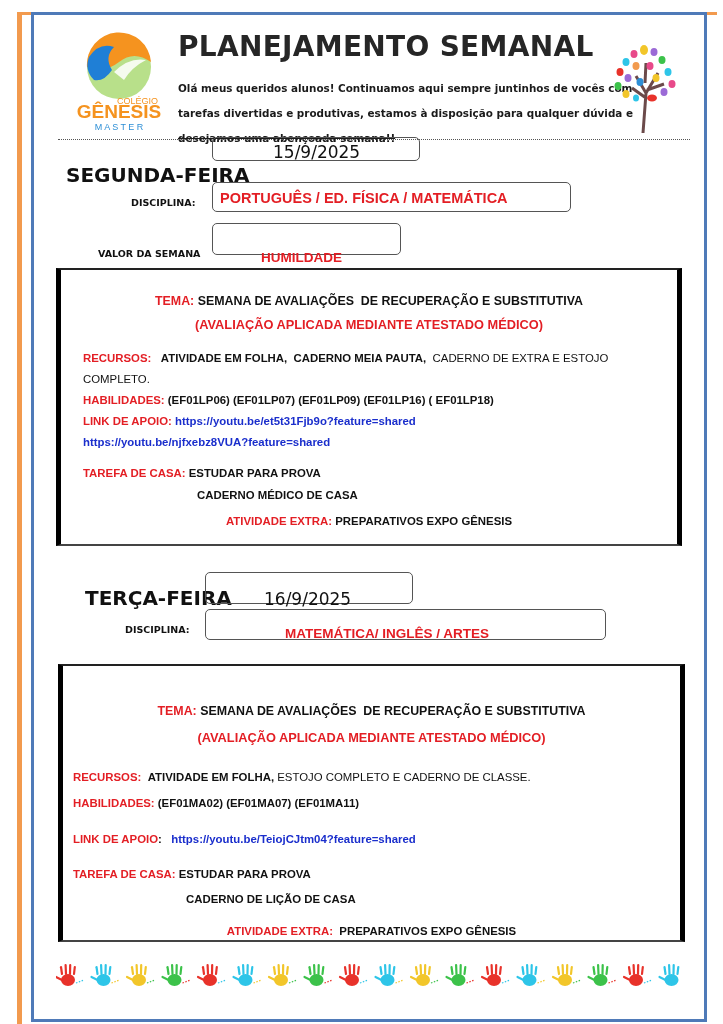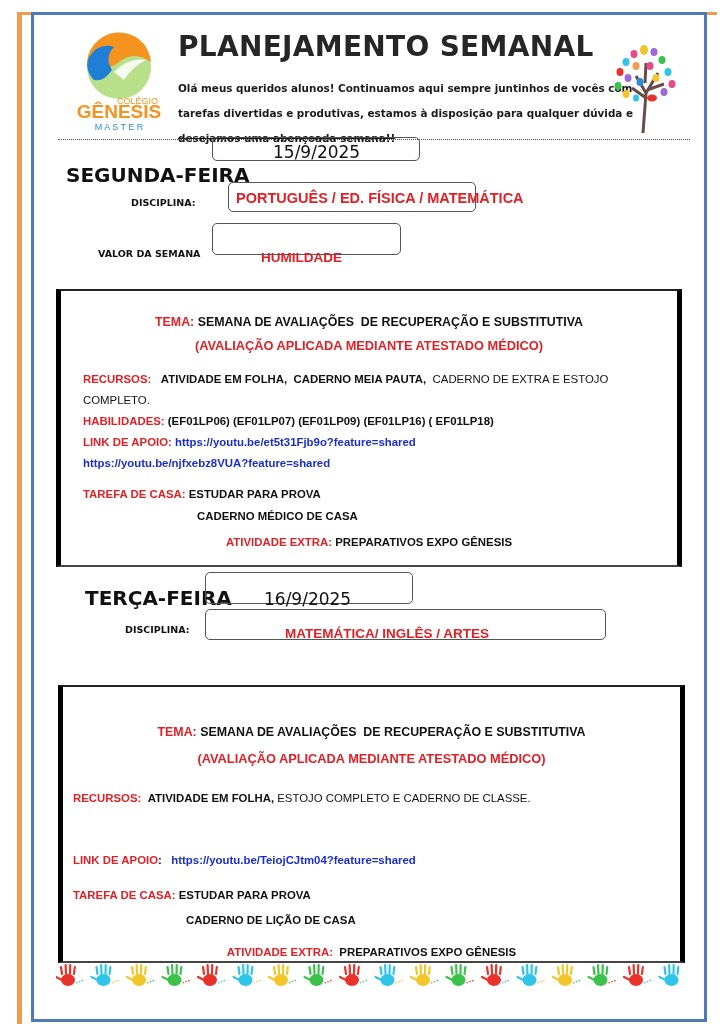--- a/index.html
+++ b/index.html
@@ -10,21 +10,21 @@
   .logo { left:74px; top:32px; width:90px; height:100px; }
   .title { left:178px; top:30px; font-family:"DejaVu Sans", sans-serif; font-weight:bold; font-size:28px; color:#262626; letter-spacing:0.3px; white-space:nowrap; }
   .intro-line { left:178px; font-family:"DejaVu Sans", sans-serif; font-weight:bold; font-size:10.4px; color:#1a1a1a; white-space:nowrap; }
   .dotted { position:absolute; left:58px; top:139px; width:632px; border-top:1.5px dotted #555; }
   .tree { left:606px; top:38px; width:78px; height:96px; }
   .day-label { font-family:"DejaVu Sans", sans-serif; font-weight:bold; font-size:20px; color:#111; white-space:nowrap; }
   .small-label { font-family:"DejaVu Sans", sans-serif; font-weight:bold; font-size:9.5px; color:#111; white-space:nowrap; }
   .rbox { position:absolute; border:1.3px solid #555; border-radius:5px; box-sizing:border-box; background:transparent; }
   .date-text { font-family:"DejaVu Sans", sans-serif; font-size:17px; color:#111; white-space:nowrap; }
   .red-bold { font-weight:bold; color:#e31e24; white-space:nowrap; }
-  .panel { position:absolute; background:#fff; box-sizing:border-box; border-top:2px solid #222; border-bottom:2px solid #444; border-left:5px solid #000; border-right:5px solid #000;margin-top:21px; }
+  .panel { position:absolute; background:#fff; box-sizing:border-box; border-top:2px solid #222; border-bottom:2px solid #444; border-left:5px solid #000; border-right:5px solid #000; }
   .line { position:absolute; font-size:11.4px; color:#111; white-space:nowrap; }
   .lbl { color:#e31e24; font-weight:bold; }
   .b { font-weight:bold; }
   .link { color:#1a2ecc; font-weight:bold; }
   .center { text-align:center; left:0; right:0; }
   .hands { left:56px; top:962px; width:630px; height:28px; }
 </style>
 </head>
 <body>
 
@@ -69,21 +69,21 @@
     <ellipse cx="46" cy="60" rx="5" ry="3.5" fill="#e8322a"></ellipse>
     <ellipse cx="30" cy="60" rx="3" ry="3.5" fill="#2ec5e8"></ellipse>
   </g>
 </svg>
 
 <div class="abs day-label" style="left:66px; top:163px;">SEGUNDA-FEIRA</div>
 <div class="rbox" style="left:212px; top:137px; width:208px; height:24px;">
   <div class="date-text" style="position:absolute; left:60px; top:4px;">15/9/2025</div>
 </div>
 <div class="abs small-label" style="left:131px; top:197px;">DISCIPLINA:</div>
-<div class="rbox" style="left:228px; top:182px; width:248px; height:30px;">
+<div class="rbox" style="left:212px; top:182px; width:359px; height:30px;">
   <div class="red-bold" style="position:absolute; left:7px; top:7px; font-size:14.5px;">PORTUGUÊS / ED. FÍSICA / MATEMÁTICA</div>
 </div>
 <div class="abs small-label" style="left:98px; top:248px;">VALOR DA SEMANA</div>
 <div class="rbox" style="left:212px; top:223px; width:189px; height:32px;"></div>
 <div class="abs red-bold" style="left:261px; top:250px; font-size:13.5px;">HUMILDADE</div>
 
 <div class="panel" style="left:56px; top:268px; width:626px; height:278px;">
   <div class="line center" style="top:24px; font-size:12.4px;">
     <span class="lbl">TEMA:</span>
     <span class="b" style="white-space:pre">SEMANA DE AVALIAÇÕES  DE RECUPERAÇÃO E SUBSTITUTIVA</span>
@@ -126,20 +126,24 @@
 <div class="panel" style="left:58px; top:664px; width:627px; height:278px;">
   <div class="line center" style="top:38px; font-size:12.4px;">
     <span class="lbl">TEMA:</span>
     <span class="b" style="white-space:pre">SEMANA DE AVALIAÇÕES  DE RECUPERAÇÃO E SUBSTITUTIVA</span>
   </div>
   <div class="line center lbl" style="top:64px; font-size:12.8px;">(AVALIAÇÃO APLICADA MEDIANTE ATESTADO MÉDICO)</div>
   <div class="line" style="left:10px; top:105px;">
     <span class="lbl">RECURSOS:</span>&nbsp;
     <span class="b">ATIVIDADE EM FOLHA,</span>
     <span>ESTOJO COMPLETO E CADERNO DE CLASSE.</span>
+  </div>
+  <div class="line" style="left:10px; top:131px;">
+    <span class="lbl">HABILIDADES:</span>
+    <span class="b">(EF01MA02) (EF01MA07) (EF01MA11)</span>
   </div>
   <div class="line" style="left:10px; top:167px;">
     <span class="lbl">LINK DE APOIO</span><span class="b">:</span>&nbsp;&nbsp;
     <span class="link">https://youtu.be/TeiojCJtm04?feature=shared</span>
   </div>
   <div class="line" style="left:10px; top:202px;">
     <span class="lbl">TAREFA DE CASA:</span>
     <span class="b">ESTUDAR PARA PROVA</span>
   </div>
   <div class="line b" style="left:123px; top:227px;">CADERNO DE LIÇÃO DE CASA</div>

